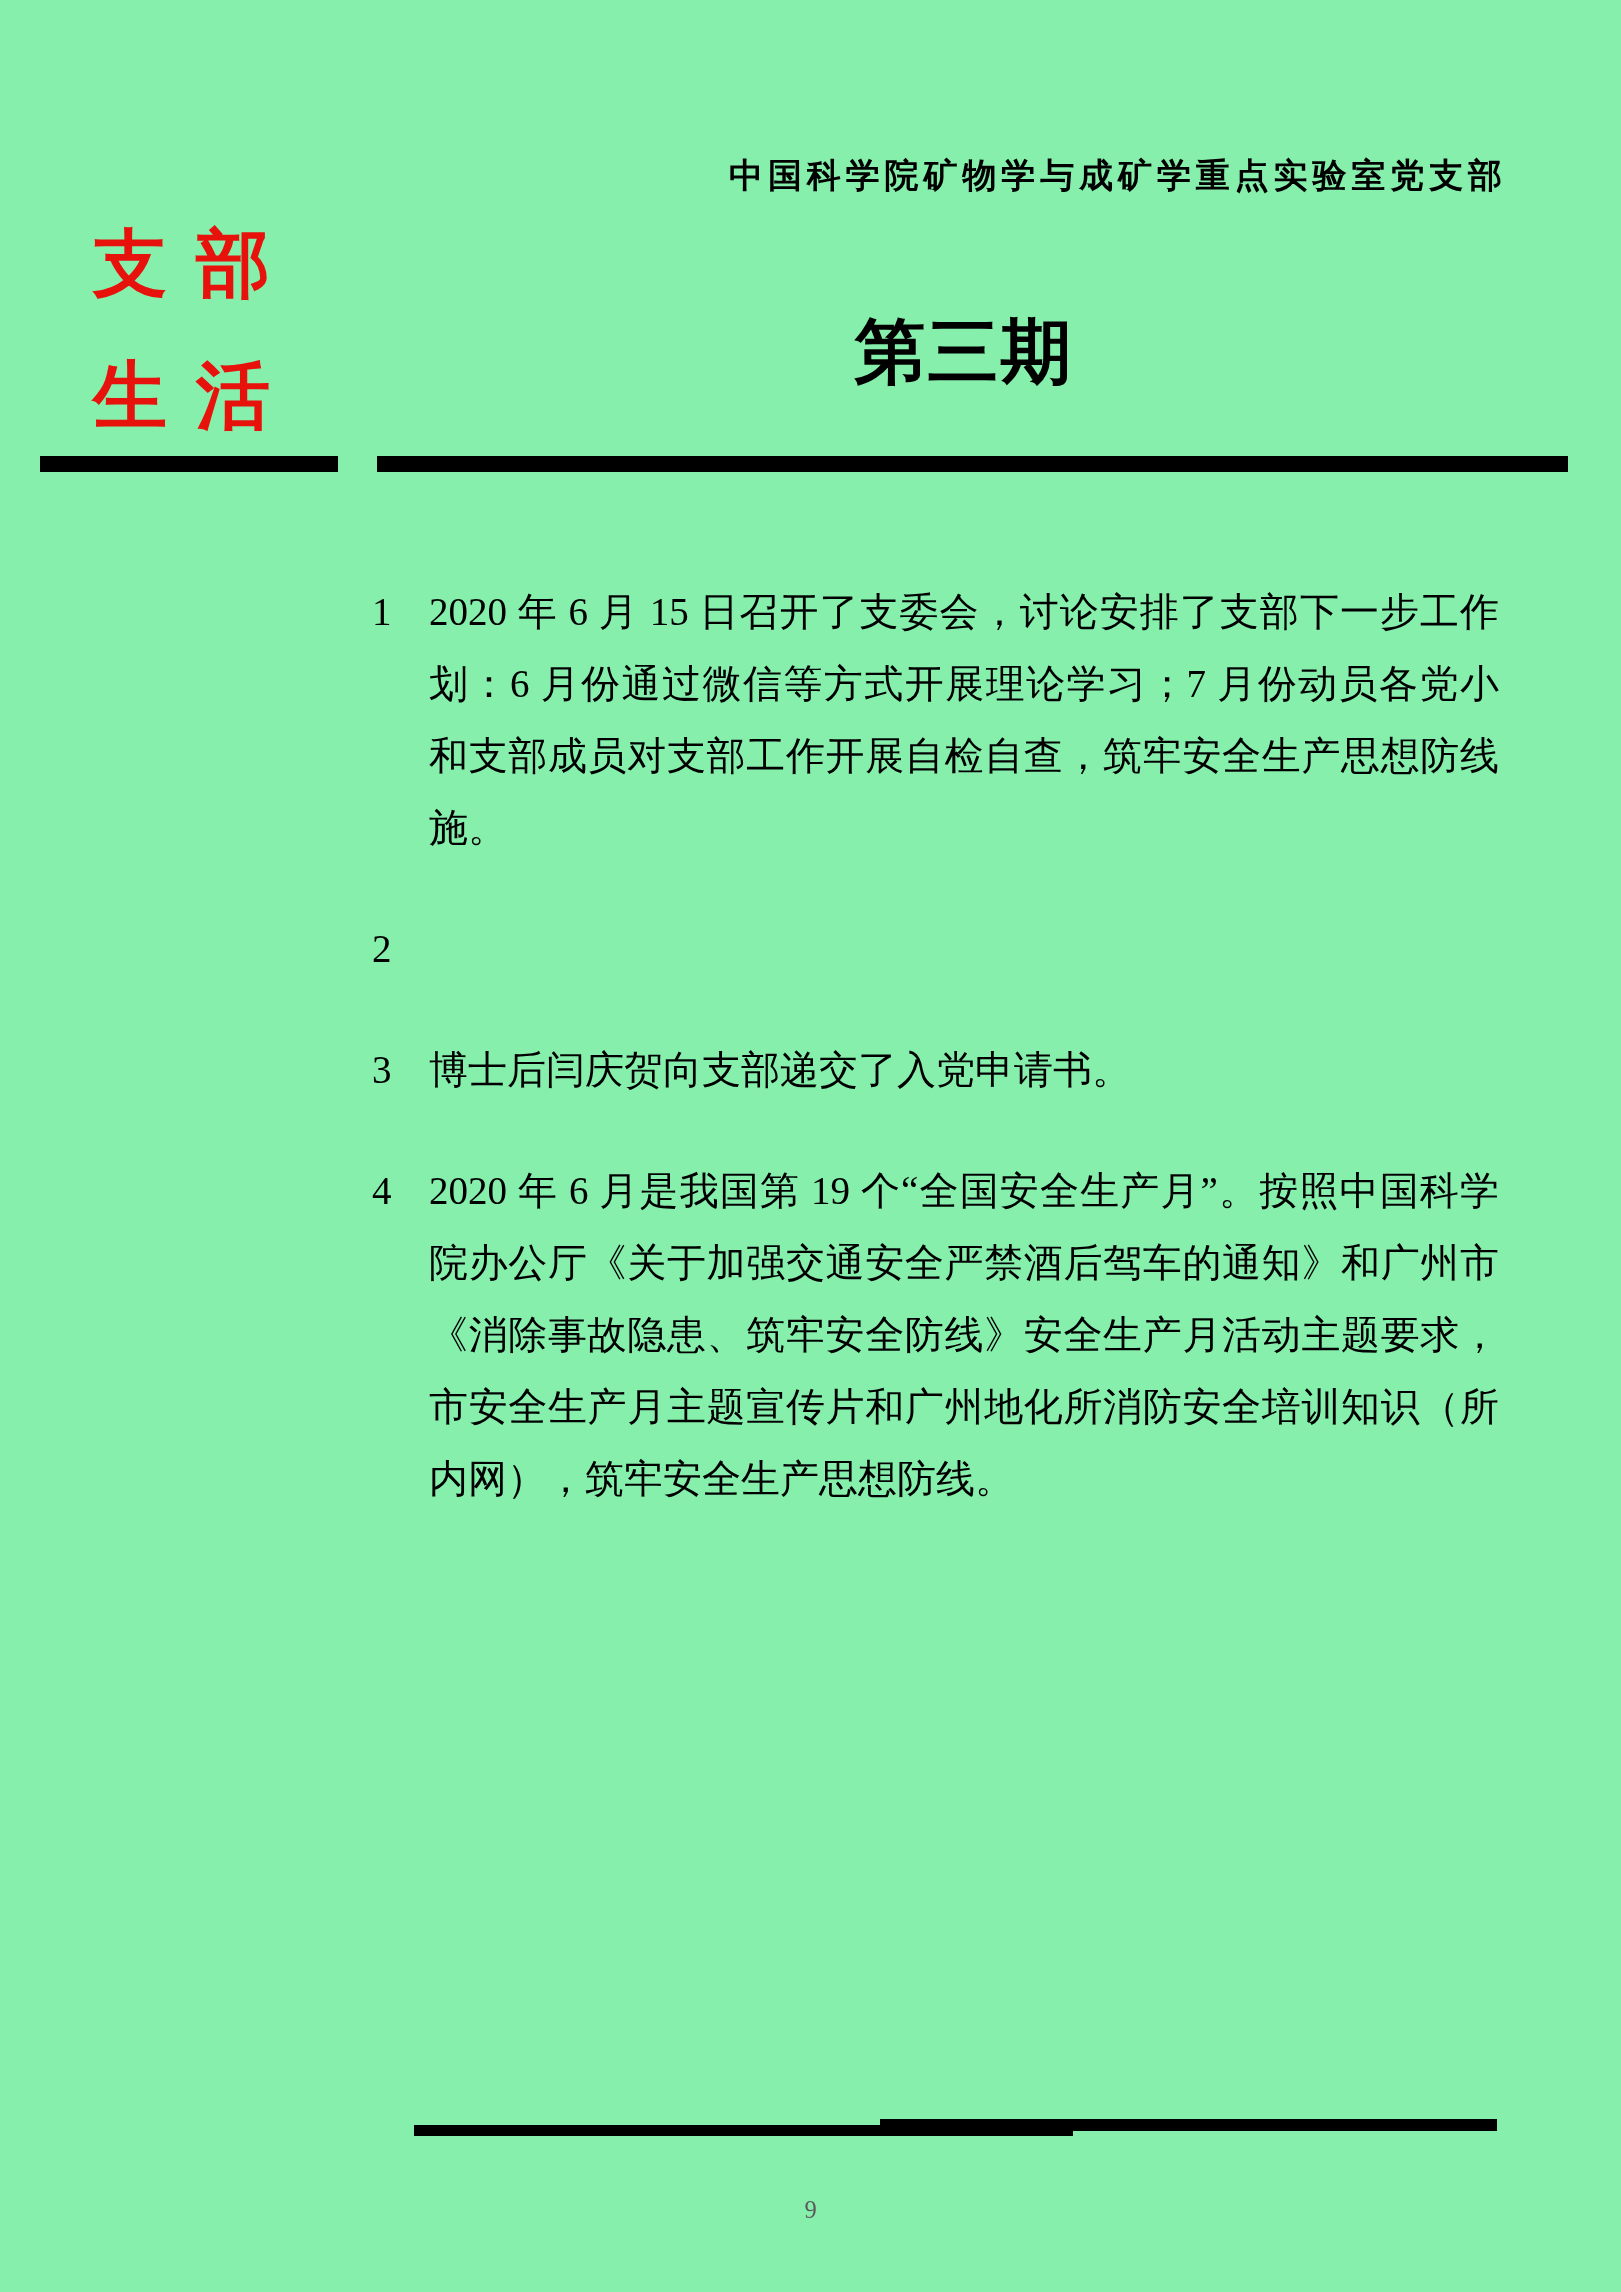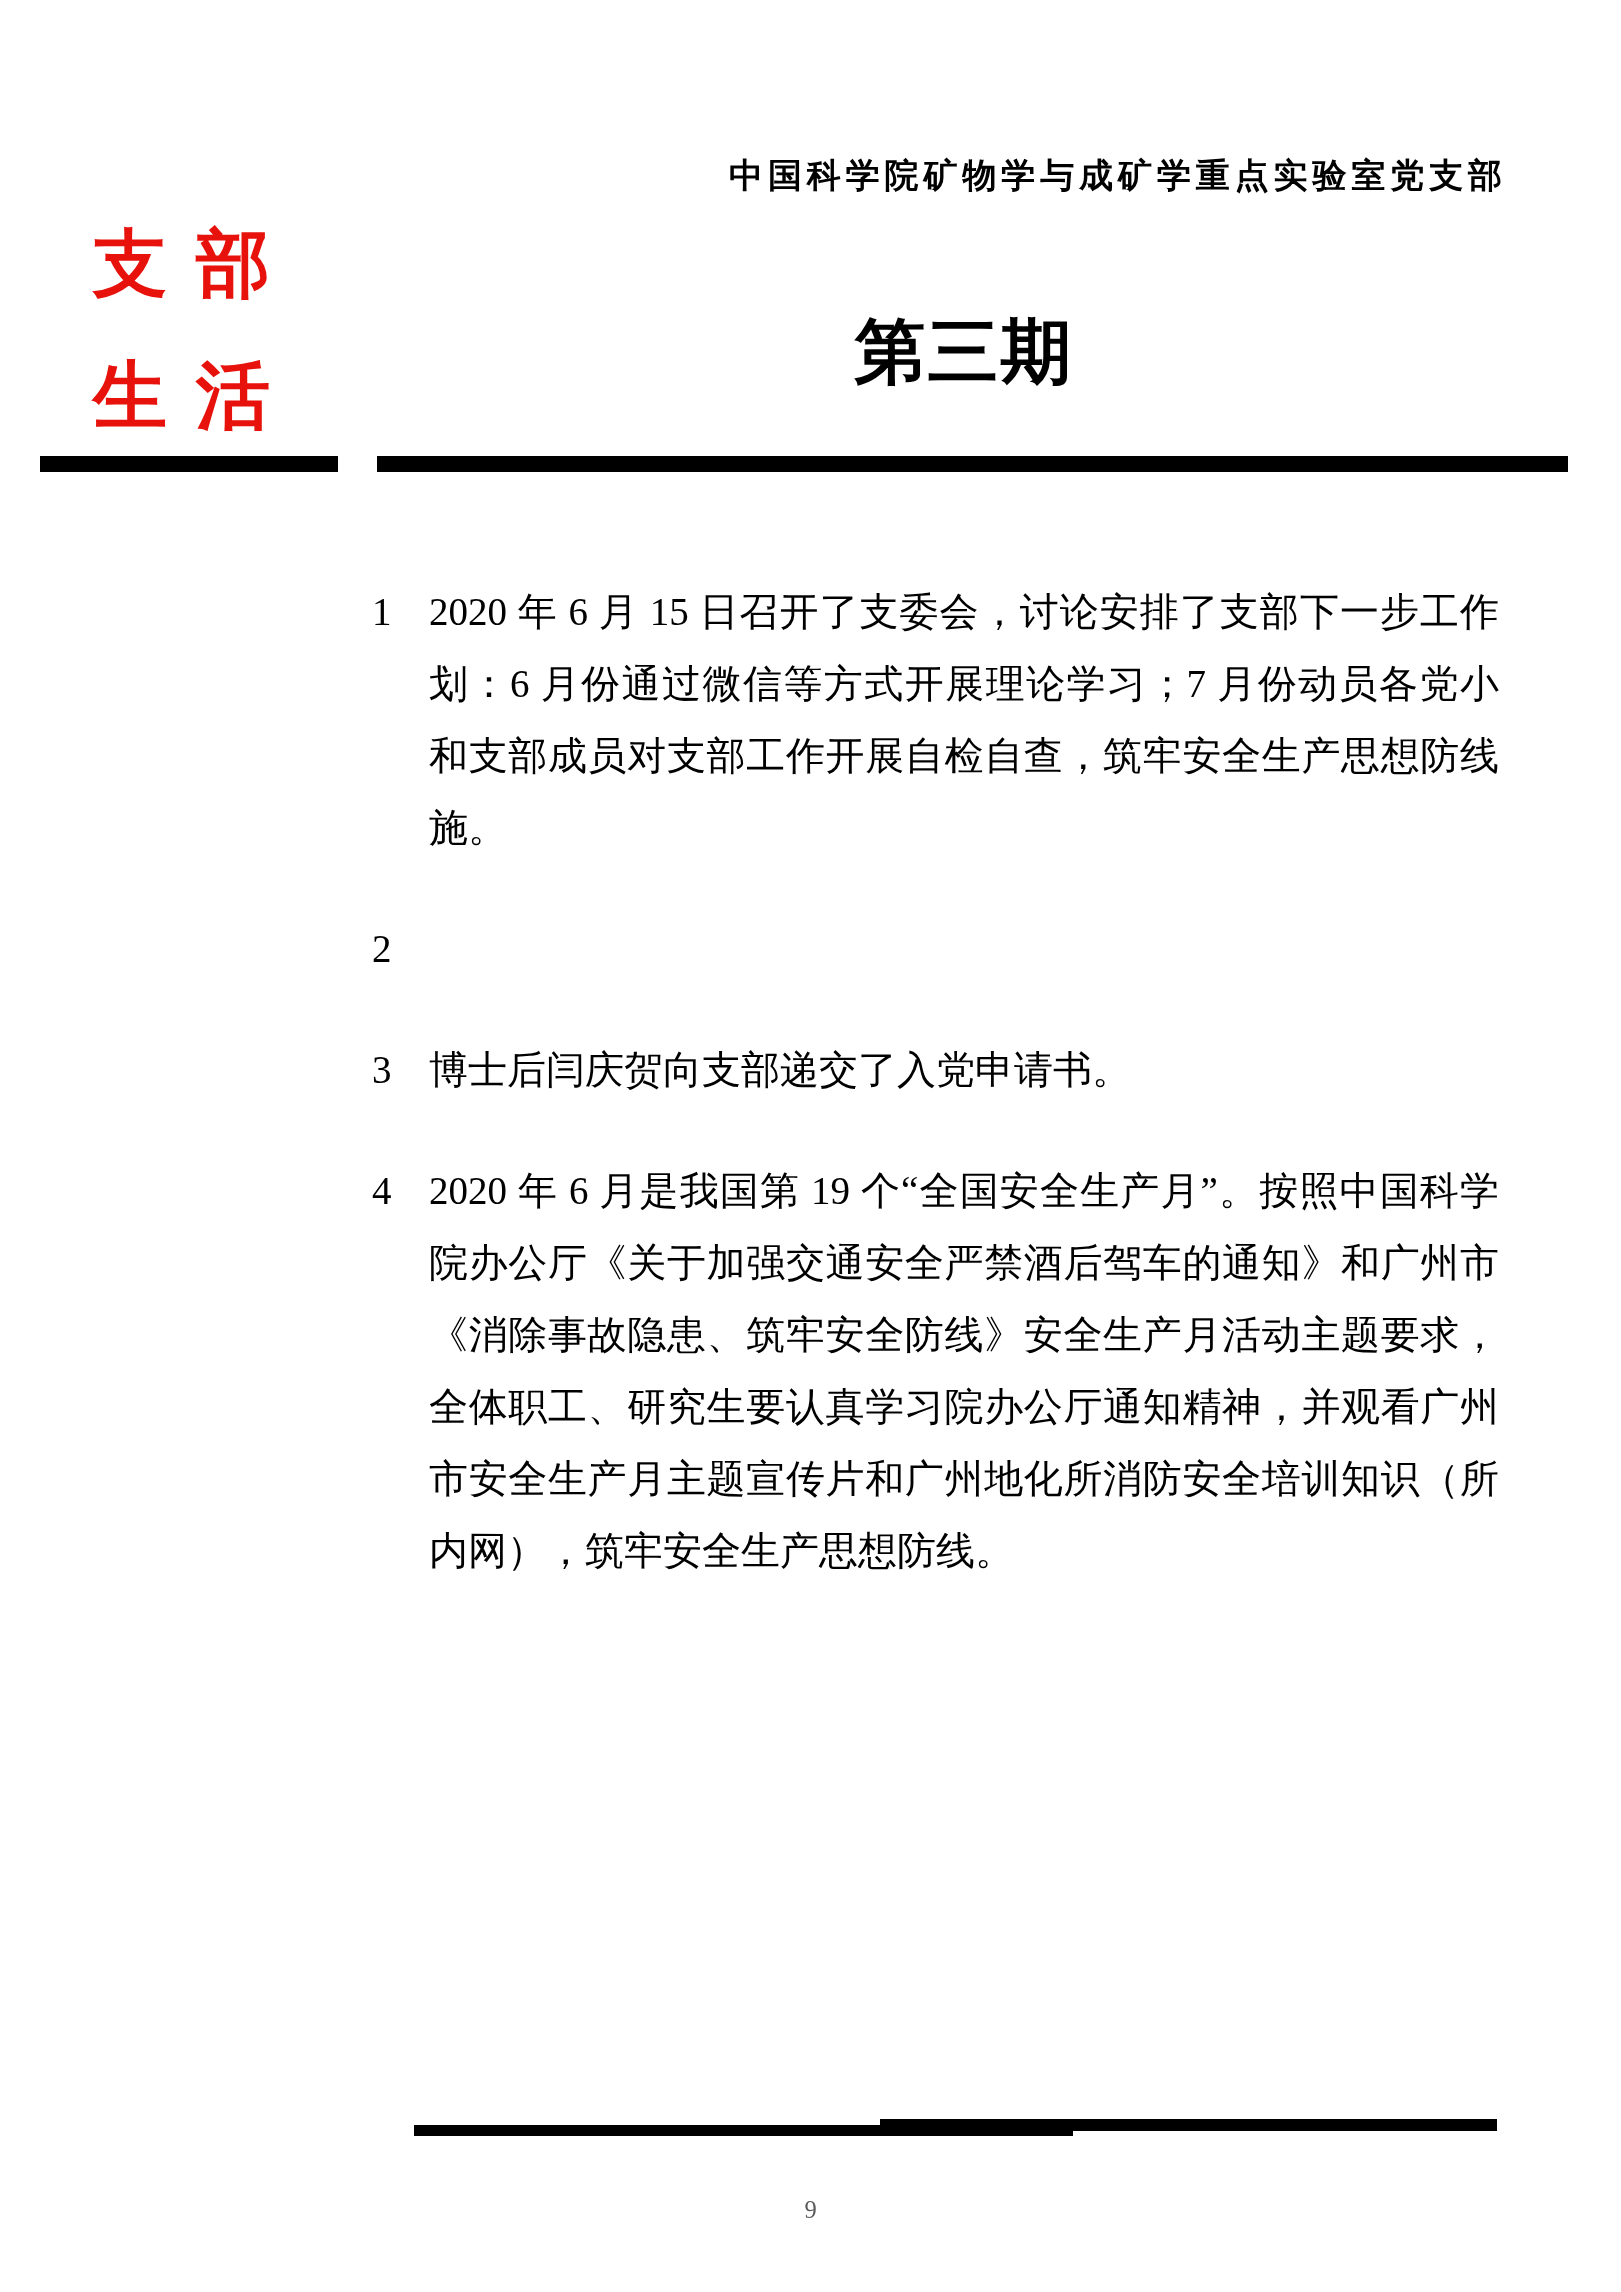--- a/index.html
+++ b/index.html
@@ -1,20 +1,20 @@
 <!DOCTYPE html>
 <html><head>
 <meta charset="utf-8">
 <style>
   html, body { margin: 0; padding: 0; background: #e9e9e9; }
   .page {
     position: relative;
     width: 1621px;
     height: 2293px;
-    background: #ffffff;
+    background: #86efac;
     margin: 0 auto;
     overflow: hidden;
     font-family: "Liberation Serif", "DejaVu Serif", serif;
     color: #000;
   }
 
   
   .page-header {
     position: absolute;
     top: 153px;
@@ -138,21 +138,20 @@
         <div class="item-text">
           <div class="line">博士后闫庆贺向支部递交了入党申请书。</div>
         </div>
       </div>
       <div class="item">
         <div class="item-number">4</div>
         <div class="item-text">
           <div class="line fill">2020 年 6 月是我国第 19 个“全国安全生产月”。按照中国科学</div>
           <div class="line fill">院办公厅《关于加强交通安全严禁酒后驾车的通知》和广州市</div>
           <div class="line fill">《消除事故隐患、筑牢安全防线》安全生产月活动主题要求，</div>
-          <div class="line fill">全体职工、研究生要认真学习院办公厅通知精神，并观看广州</div>
           <div class="line fill">市安全生产月主题宣传片和广州地化所消防安全培训知识（所</div>
           <div class="line">内网），筑牢安全生产思想防线。</div>
         </div>
       </div>
     </div>
 
   <div class="bar bar-bottom-a" style="background: rgb(0, 0, 0);"></div>
   <div class="bar bar-bottom-b" style="background: rgb(0, 0, 0);"></div>
 
   <div class="page-number" style="color: rgb(90, 90, 90);">9</div>

